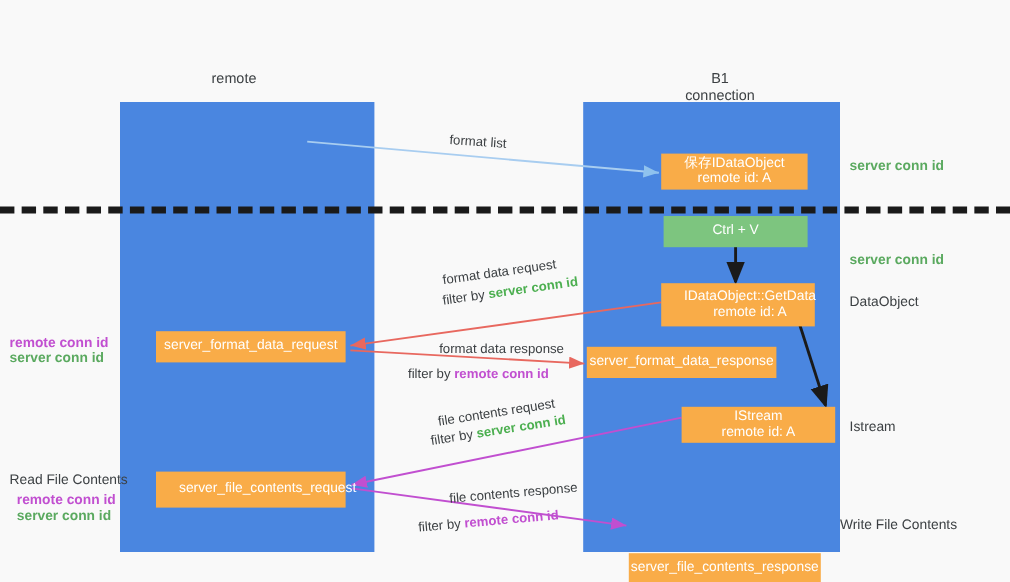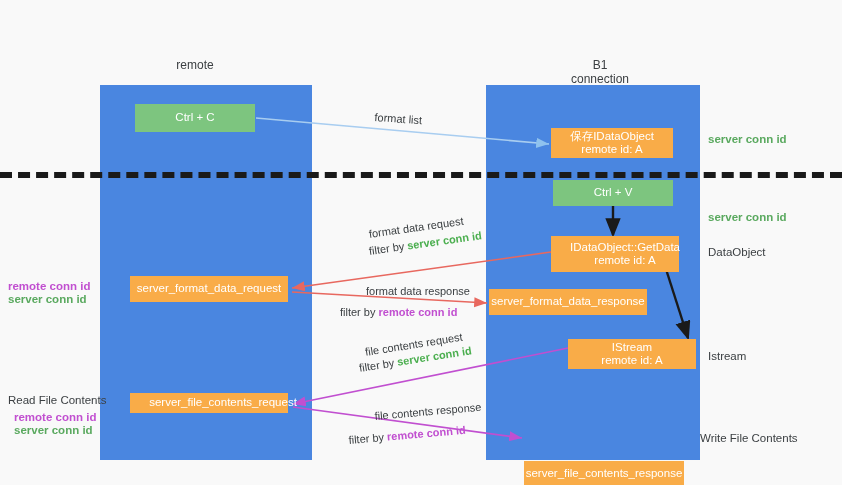--- a/index.html
+++ b/index.html
@@ -131,23 +131,20 @@
 
     <line x1="665" y1="266" x2="688" y2="338" stroke="#1a1a1a" stroke-width="2.4" marker-end="url(#ah-black)"></line>
 
     <line x1="568" y1="348" x2="293" y2="404" stroke="#c14fd0" stroke-width="1.6" marker-end="url(#ah-purple)"></line>
 
     <line x1="293" y1="407" x2="522" y2="438" stroke="#c14fd0" stroke-width="1.6" marker-end="url(#ah-purple)"></line>
   </svg>
 
   <div class="dash-line" style="top:172px;"></div>
 
-  <div class="node green" style="left:135px; top:104px; width:120px; height:28px;">
-    <span>Ctrl + C</span>
-  </div>
 
   <div class="node orange" style="left:551px; top:128px; width:122px; height:30px;">
     <span>保存IDataObject</span>
     <span>remote id: A</span>
   </div>
 
   <div class="node green" style="left:553px; top:180px; width:120px; height:26px;">
     <span>Ctrl + V</span>
   </div>
 
@@ -162,21 +159,21 @@
 
   <div class="node orange" style="left:489px; top:289px; width:158px; height:26px;">
     <span>server_format_data_response</span>
   </div>
 
   <div class="node orange" style="left:568px; top:339px; width:128px; height:30px;">
     <span>IStream</span>
     <span>remote id: A</span>
   </div>
 
-  <div class="node orange" style="left:130px; top:393px; width:158px; height:20px;padding-left:28px;">
+  <div class="node orange" style="left:130px; top:393px; width:158px; height:30px;padding-left:28px;">
     <span>server_file_contents_request</span>
   </div>
 
   <div class="node orange" style="left:524px; top:425px; width:160px; height:26px;margin-top:36px;">
     <span>server_file_contents_response</span>
   </div>
 
   <div class="side-label green-txt" style="left:708px; top:132px;">server conn id</div>
   <div class="side-label green-txt" style="left:708px; top:210px;">server conn id</div>
   <div class="side-label" style="left:708px; top:245px;">DataObject</div>

